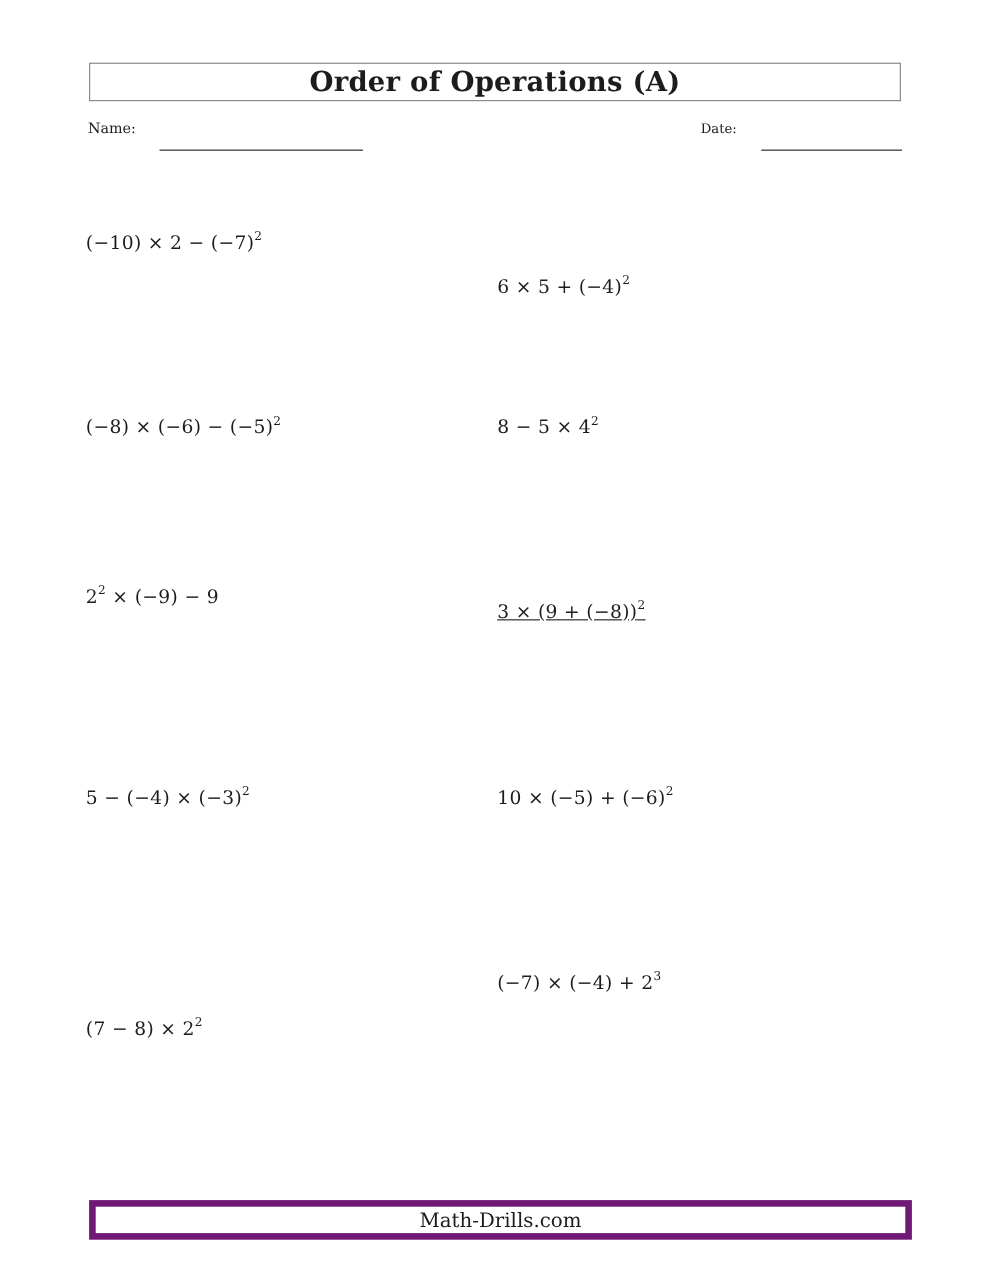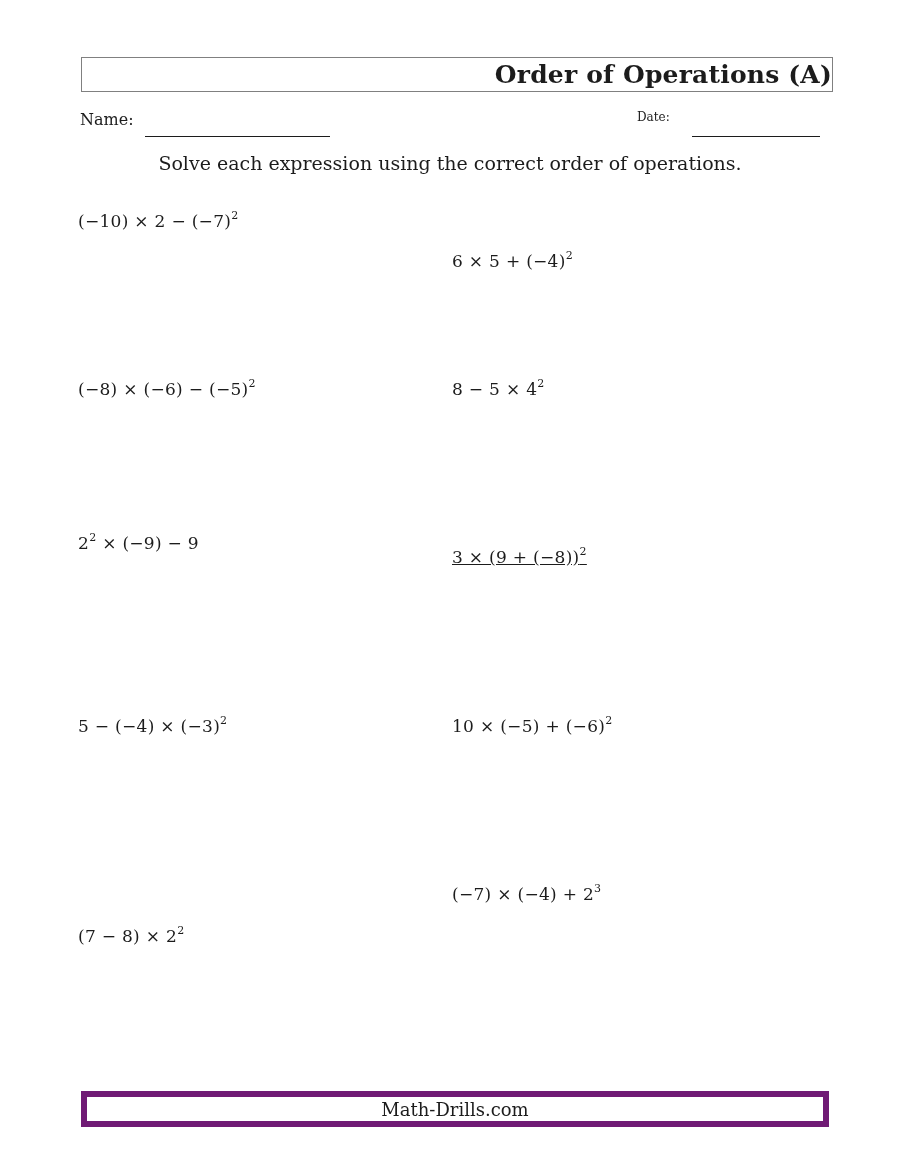--- a/index.html
+++ b/index.html
@@ -13,33 +13,32 @@
     position: relative;
     width: 900px; height: 1165px;
     background: #ffffff;
     overflow: hidden;
   }
   .title-box {
     position: absolute;
     left: 81px; top: 57px;
     width: 736px; height: 33px;
     border: 1px solid #808080;
-    text-align: right;
+    text-align: center;
     line-height: 34px;
-    padding-left: 14px;
   }
   .title-box .title-text {
     font-size: 25px;
     font-weight: 700;
     letter-spacing: 0.2px;
   }
   .name-label {
     position: absolute;
     left: 80px; top: 110px;
-    font-size: 16px;
+    font-size: 13px;
   }
   .name-line {
     position: absolute;
     left: 145px; top: 112px;
     width: 185px; height: 24px;
     border-bottom: 1px solid #1c1c1c;
   }
   .date-label {
     position: absolute;
     left: 637px; top: 110px;
@@ -100,21 +99,20 @@
   <div class="title-box">
     <span class="title-text">Order of Operations (A)</span>
   </div>
 
   <div class="name-label">Name:</div>
   <div class="name-line"></div>
 
   <div class="date-label">Date:</div>
   <div class="date-line"></div>
 
-  <div class="instruction">Solve each expression using the correct order of operations.</div>
 
   <div class="expr" id="p0">(−10) × 2 − (−7)<sup>2</sup></div>
   <div class="expr" id="p1">6 × 5 + (−4)<sup>2</sup></div>
   <div class="expr" id="p2">(−8) × (−6) − (−5)<sup>2</sup></div>
   <div class="expr" id="p3">8 − 5 × 4<sup>2</sup></div>
   <div class="expr" id="p4">2<sup>2</sup> × (−9) − 9</div>
   <div class="expr" id="p5">3 × (9 + (−8))<sup>2</sup></div>
   <div class="expr" id="p6">5 − (−4) × (−3)<sup>2</sup></div>
   <div class="expr" id="p7">10 × (−5) + (−6)<sup>2</sup></div>
   <div class="expr" id="p8">(7 − 8) × 2<sup>2</sup></div>

